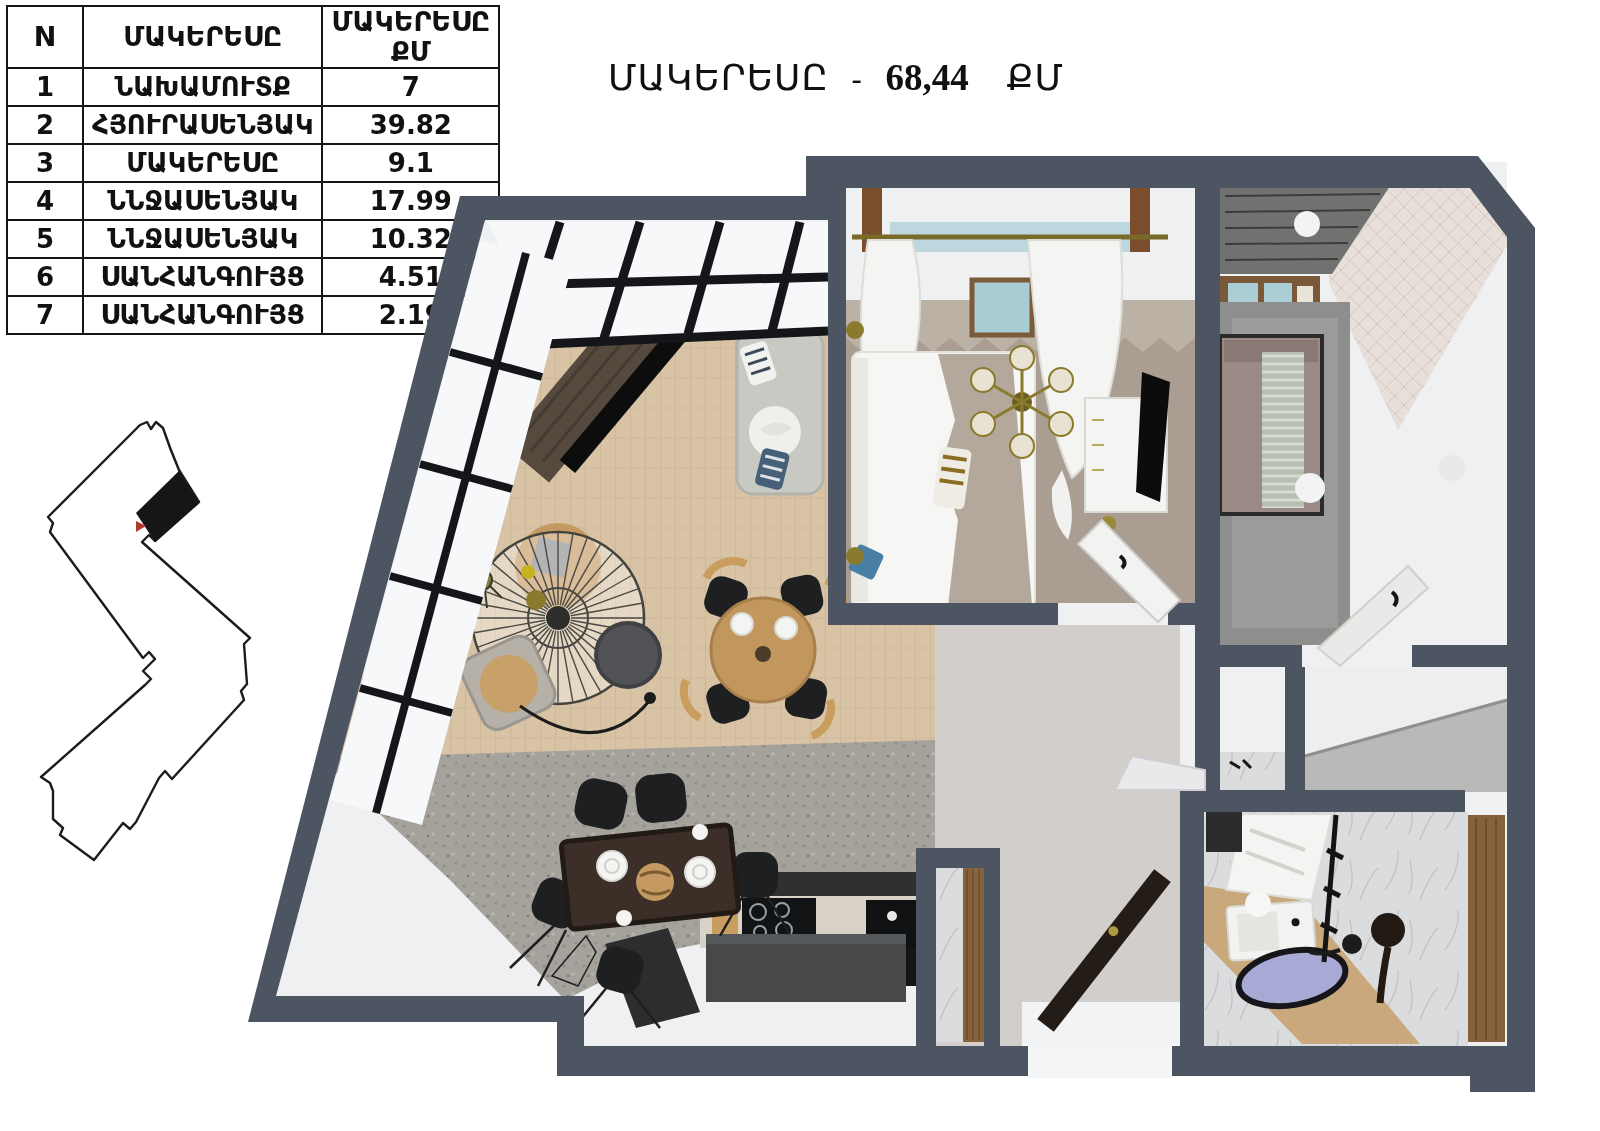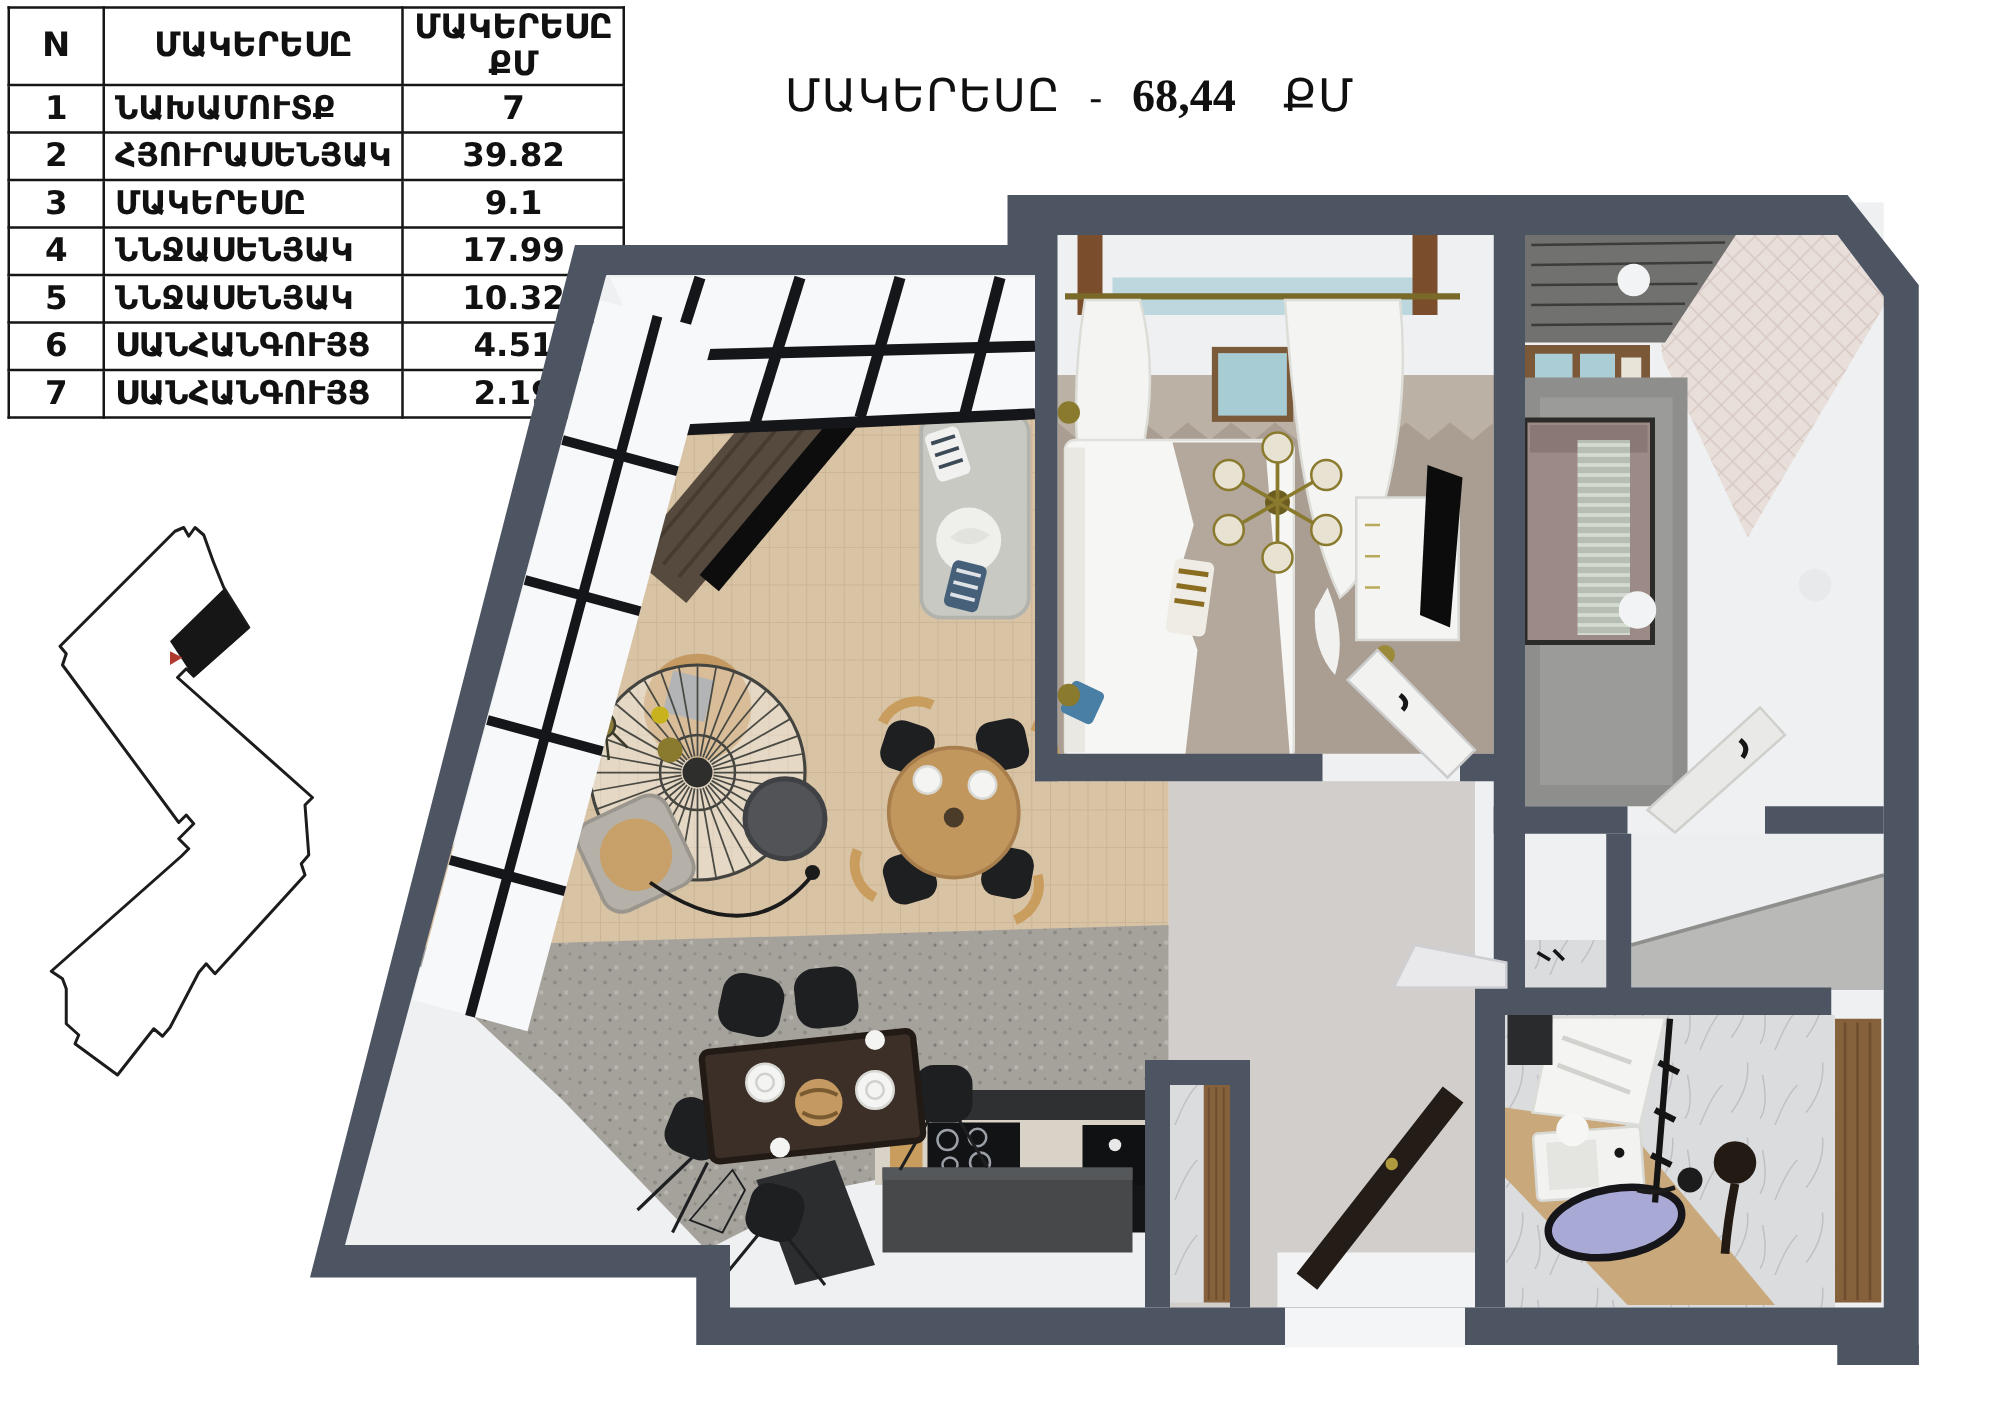--- a/index.html
+++ b/index.html
@@ -6,26 +6,26 @@
   #page{position:relative;width:1600px;height:1131px;background:#ffffff;overflow:hidden;
         font-family:"DejaVu Sans", sans-serif;}
   
   #area-table{position:absolute;left:6px;top:5px;border-collapse:collapse;
               font-family:"DejaVu Sans", sans-serif;color:#111;}
   #area-table td, #area-table th{border:2px solid #161616;padding:0 8px;
               font-weight:bold;background:#fff;}
   #area-table th{font-size:27px;line-height:30px;text-align:center;}
   #area-table td{font-size:26px;height:36px;line-height:36px;}
   .col-n{width:58px;text-align:center;}
-  .col-name{width:218px;text-align:left;}
+  .col-name{width:218px;text-align:center;}
   .col-area{width:158px;text-align:center;}
   #green-artifact{position:absolute;left:455px;top:268px;width:3px;height:58px;
               background:#9fd4a8;opacity:.85;}
   
-  #plan-title{position:absolute;left:628px;top:56px;font-size:36px;color:#101010;
+  #plan-title{position:absolute;left:608px;top:56px;font-size:36px;color:#101010;
               letter-spacing:1px;white-space:nowrap;}
   #plan-title .t-label,#plan-title .t-unit{font-family:"DejaVu Sans",sans-serif;font-weight:normal;}
   #plan-title .t-sep{font-size:30px;padding:0 10px;}
   #plan-title .t-value{font-family:"Liberation Serif","DejaVu Serif",serif;font-weight:bold;
               font-size:37px;letter-spacing:0;}
   
   #footprint-svg{position:absolute;left:12px;top:392px;}
   #plan-svg{position:absolute;left:0;top:0;}
 </style>
 </head>

